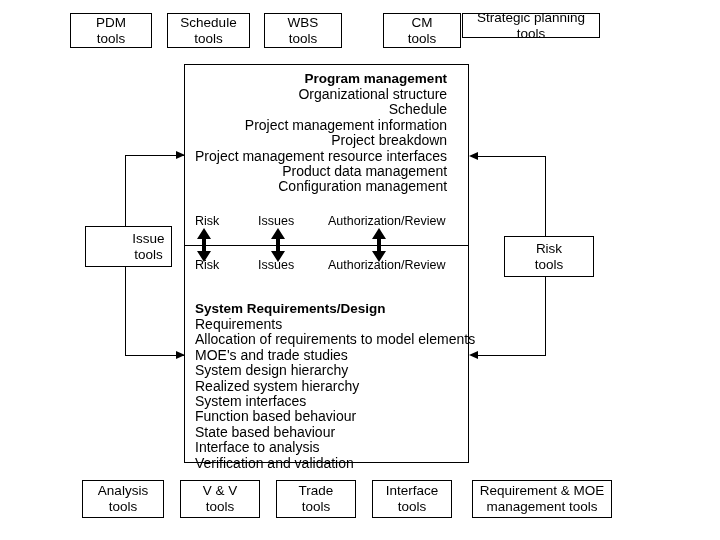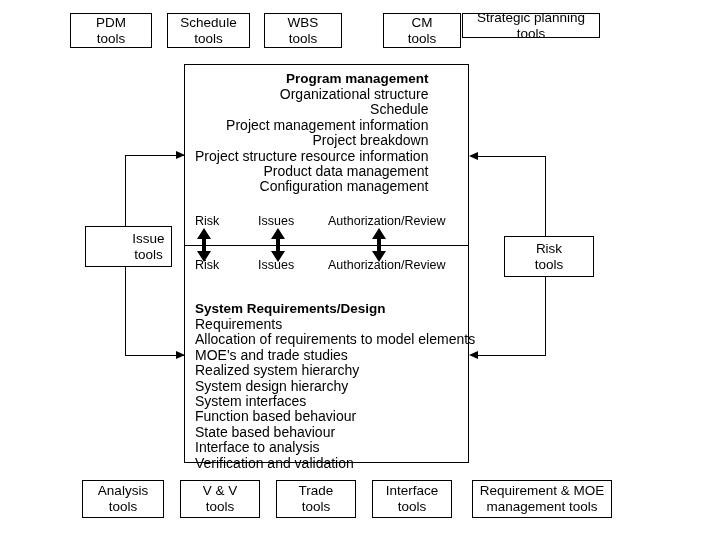--- a/index.html
+++ b/index.html
@@ -174,34 +174,34 @@
 
   <div id="main-box">
 
     <div class="section" id="pm-section">
       <div class="section-title">Program management</div>
       <ul class="section-list">
         <li>Organizational structure</li>
         <li>Schedule</li>
         <li>Project management information</li>
         <li>Project breakdown</li>
-        <li>Project structure resource information</li>
+        <li>Project management resource interfaces</li>
         <li>Product data management</li>
         <li>Configuration management</li>
       </ul>
     </div>
 
     <div class="section" id="srd-section" style="top:236px;">
       <div class="section-title">System Requirements/Design</div>
       <ul class="section-list">
         <li>Requirements</li>
         <li>Allocation of requirements to model elements</li>
         <li>MOE's and trade studies</li>
+        <li>System design hierarchy</li>
         <li>Realized system hierarchy</li>
-        <li>System design hierarchy</li>
         <li>System interfaces</li>
         <li>Function based behaviour</li>
         <li>State based behaviour</li>
         <li>Interface to analysis</li>
         <li>Verification and validation</li>
       </ul>
     </div>
   </div>
 
   <div id="divider"></div>

